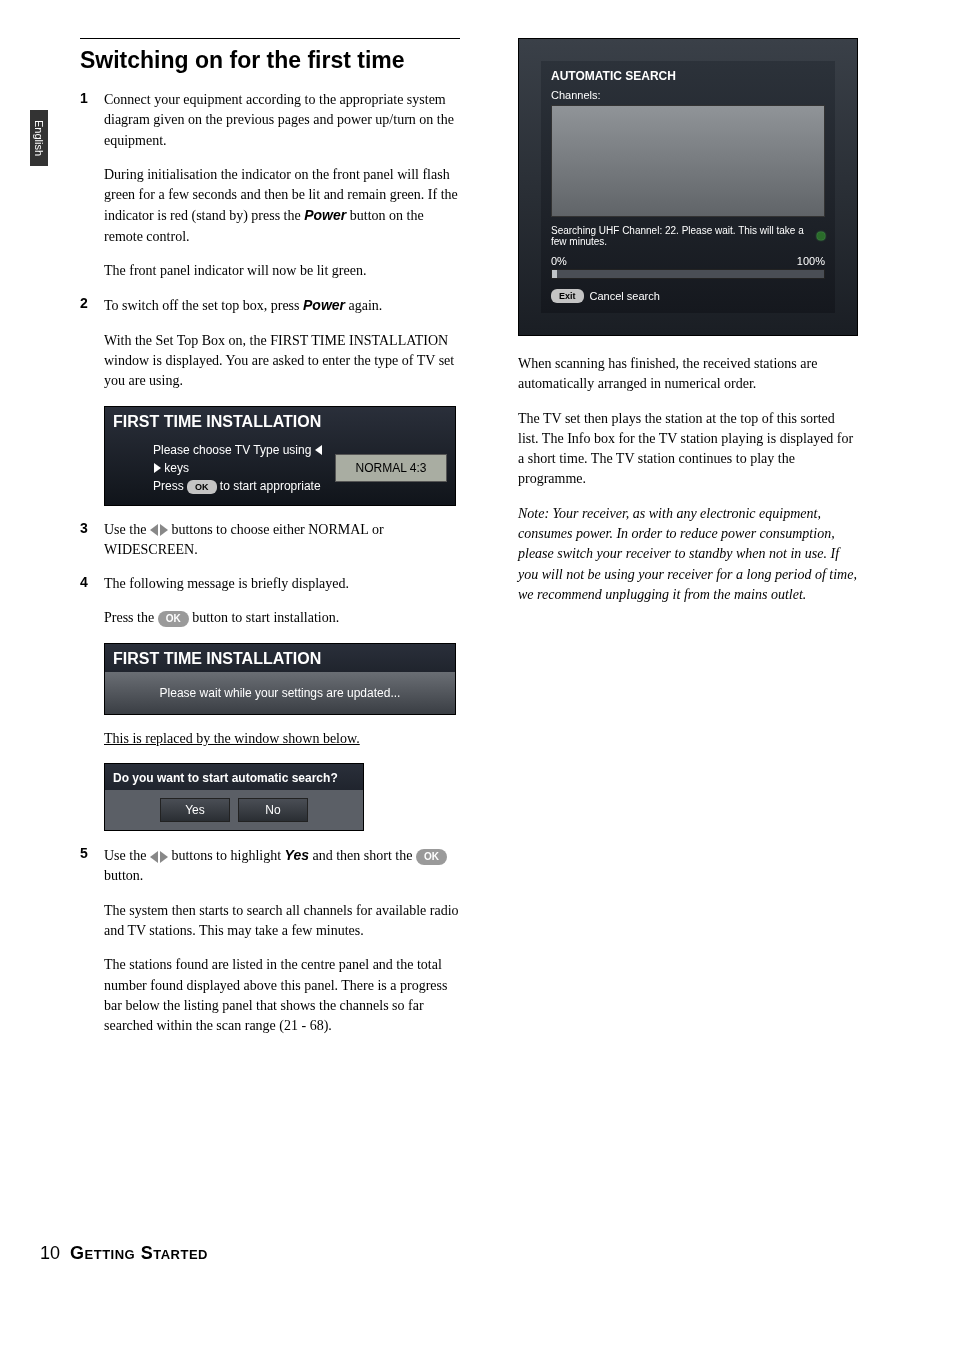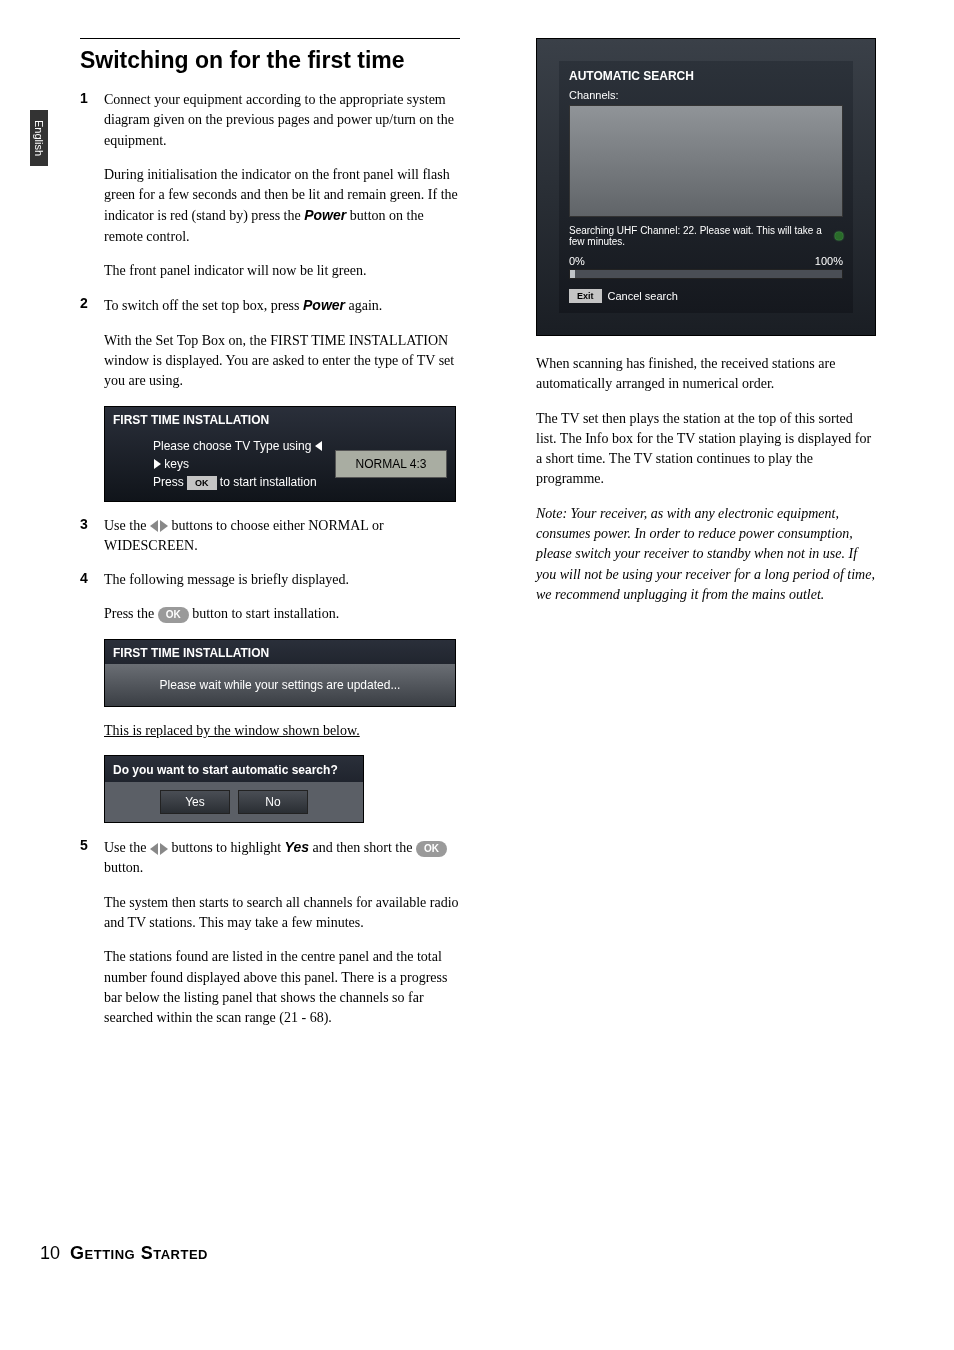--- a/index.html
+++ b/index.html
@@ -27,21 +27,21 @@
     font-family: sans-serif;
     font-size: 11px;
     padding: 10px 3px 10px 3px;
     writing-mode: vertical-rl;
     text-orientation: mixed;
   }
   .content {
     margin-left: 40px;
     padding-top: 38px;
     display: flex;
-    gap: 76px;
+    gap: 58px;
   }
   .col {
     width: 380px;
   }
   .col-right {
     width: 340px;
   }
   .rule {
     border-top: 1.5px solid #000;
     margin-bottom: 8px;
@@ -75,21 +75,21 @@
   
   .osd {
     font-family: Arial, sans-serif;
     color: #fff;
     background: linear-gradient(#2a2f3a, #10141a);
     border: 1px solid #000;
     margin-bottom: 14px;
   }
   .osd .osd-title {
     font-weight: bold;
-    font-size: 12px;
+    font-size: 16px;
     padding: 6px 20px 4px 8px;
   }
   .osd1 { width: 352px; }
   .osd1-body {
     display: flex;
     align-items: center;
     padding: 6px 8px 10px 8px;
     gap: 12px;
   }
   .osd1-left {
@@ -198,21 +198,21 @@
     align-items: center;
     gap: 6px;
     font-size: 11px;
   }
   .pill {
     display: inline-flex;
     align-items: center;
     justify-content: center;
     background: #c4c4c4;
     color: #000;
-    border-radius: 0;
+    border-radius: 6px;
     font-family: Arial, sans-serif;
     font-size: 9px;
     font-weight: bold;
     padding: 1px 8px 1px 8px;
     line-height: 1;
     height: 14px;
   }
   .pill-ok {
     display: inline-flex;
     align-items: center;
@@ -283,21 +283,21 @@
           <p>With the Set Top Box on, the FIRST TIME INSTALLATION window is displayed. You are asked to enter the type of TV set you are using.</p>
         </div>
       </div>
 
       <div style="margin-left:24px;">
         <div class="osd osd1">
           <div class="osd-title">FIRST TIME INSTALLATION</div>
           <div class="osd1-body">
             <div class="osd1-left">
               <span>Please choose TV Type using </span><span class="arw-small"><span class="arw arw-w-l"></span><span class="arw arw-w-r"></span></span><span> keys</span><br>
-              <span>Press </span><span class="pill">OK</span><span> to start installation</span>
+              <span>Press </span><span class="pill">OK</span><span> to start appropriate</span>
             </div>
             <div class="osd1-field">NORMAL 4:3</div>
           </div>
         </div>
       </div>
 
       <div class="step">
         <div class="step-num">3</div>
         <div class="step-body">
           <p>

